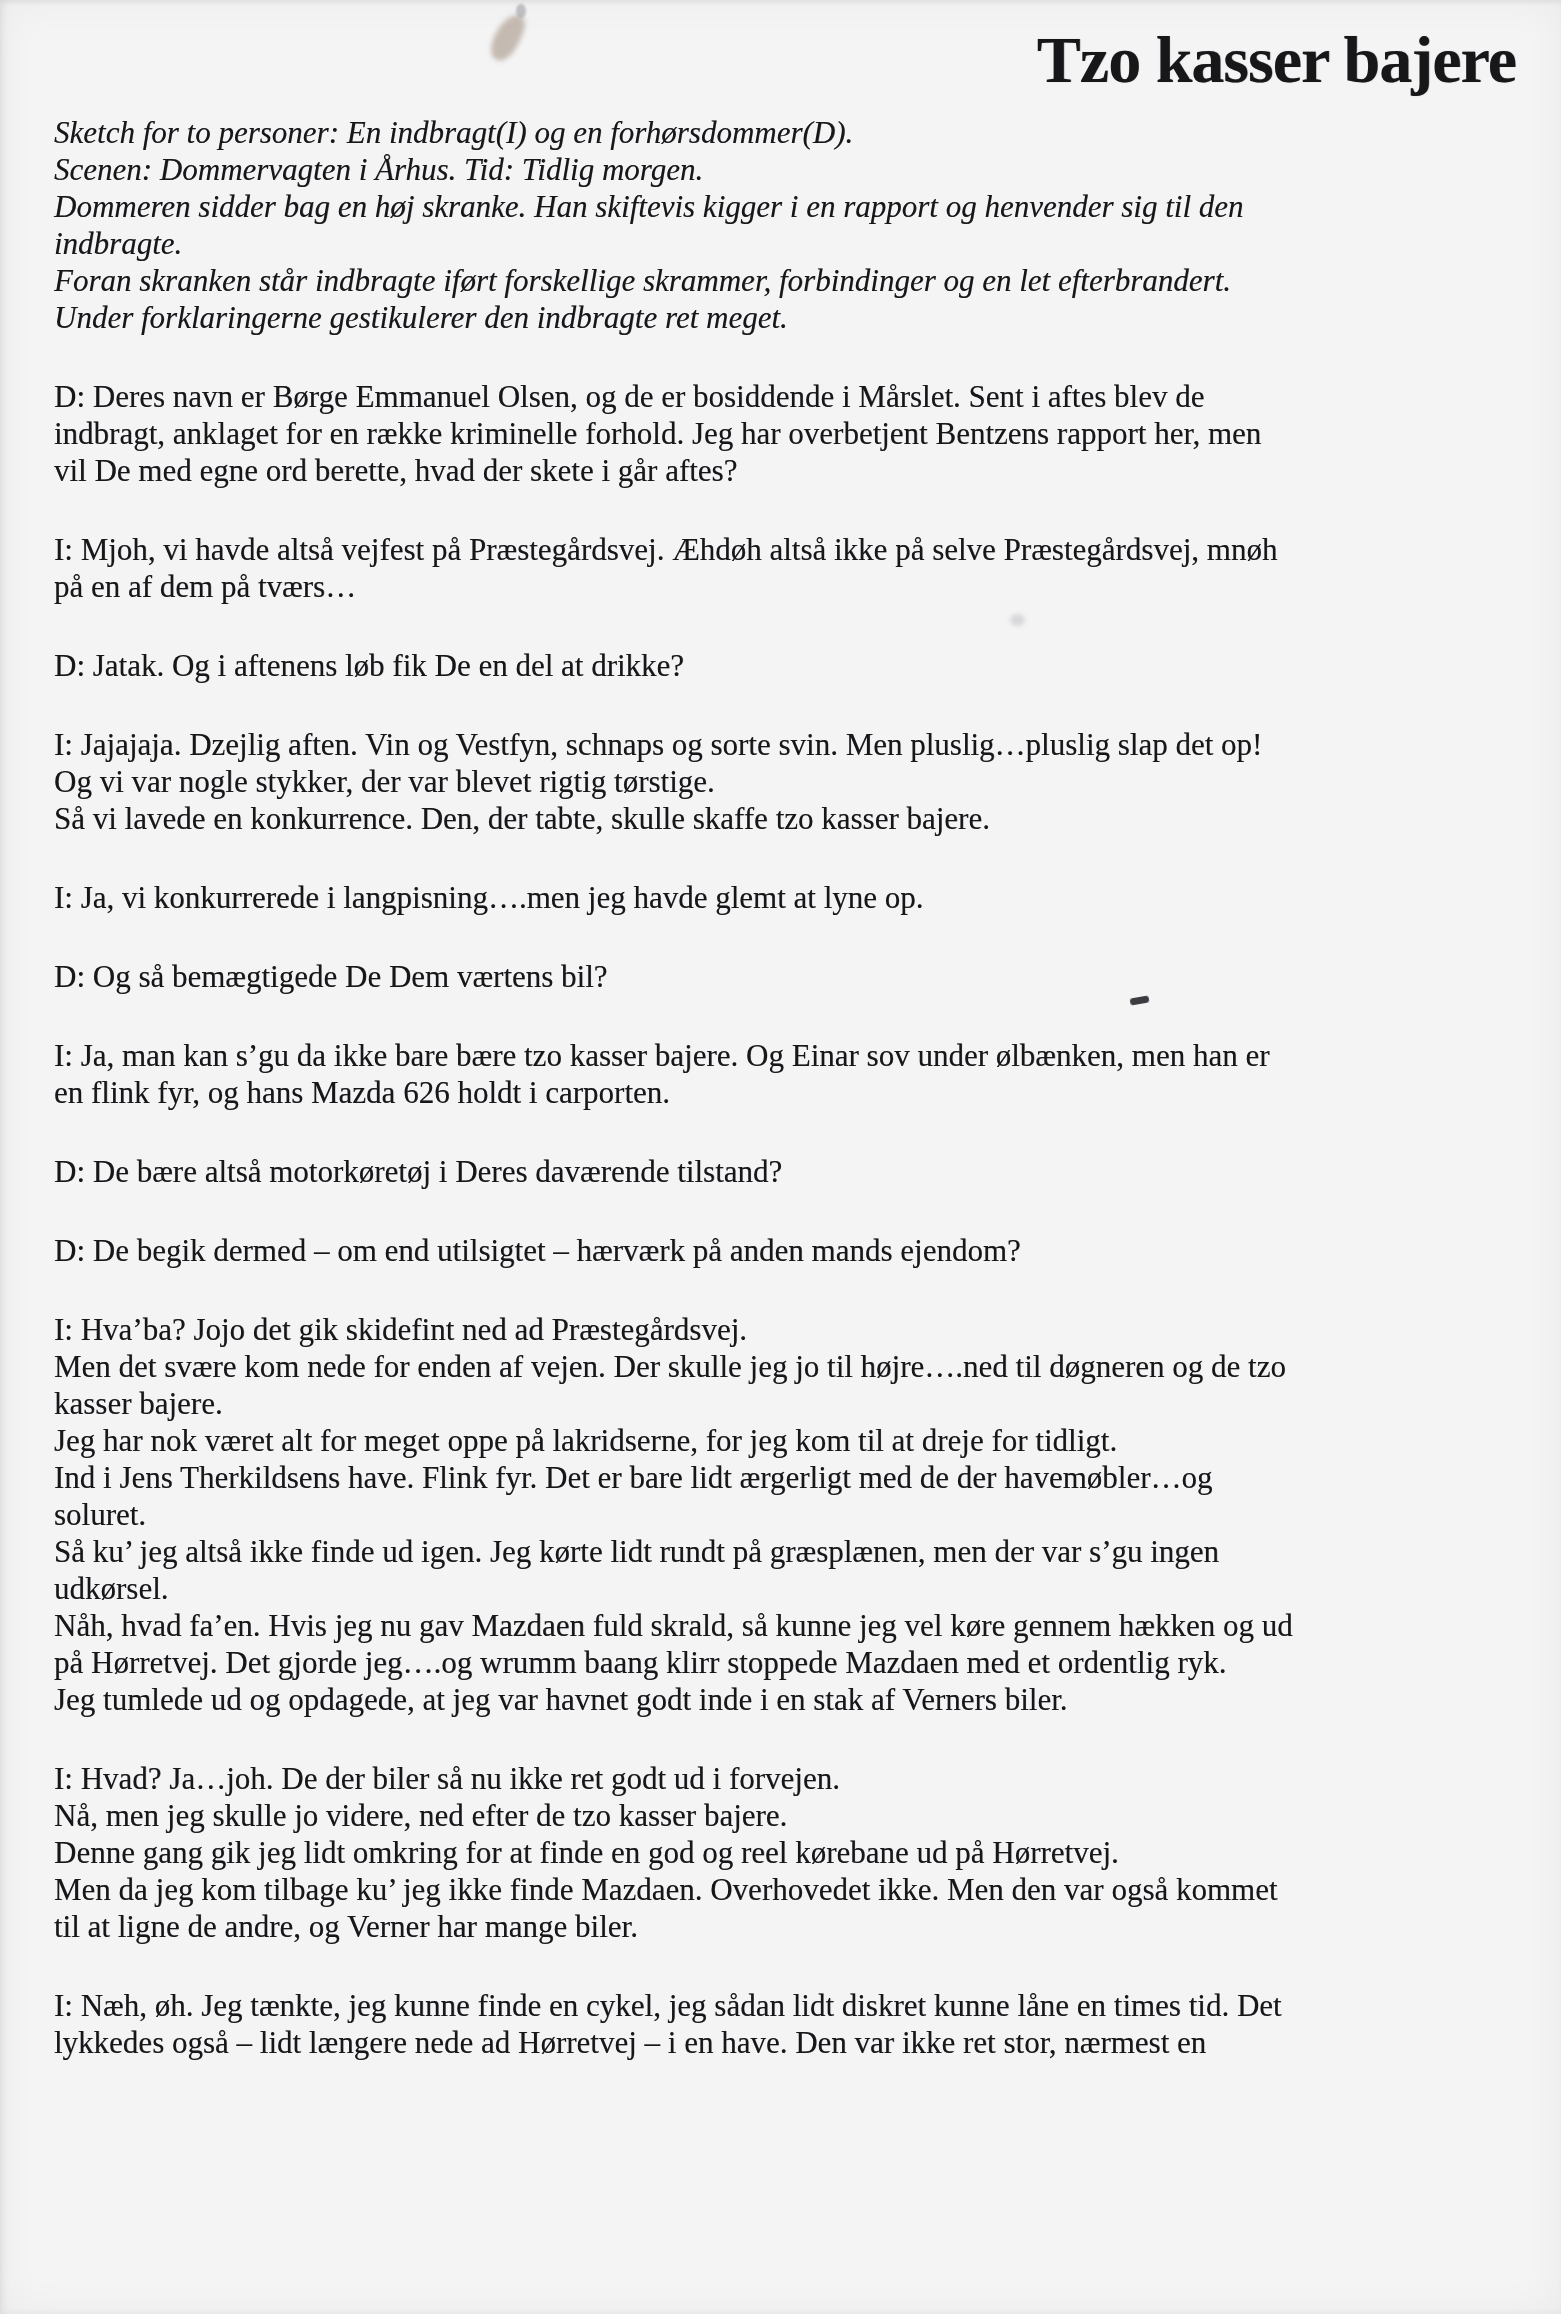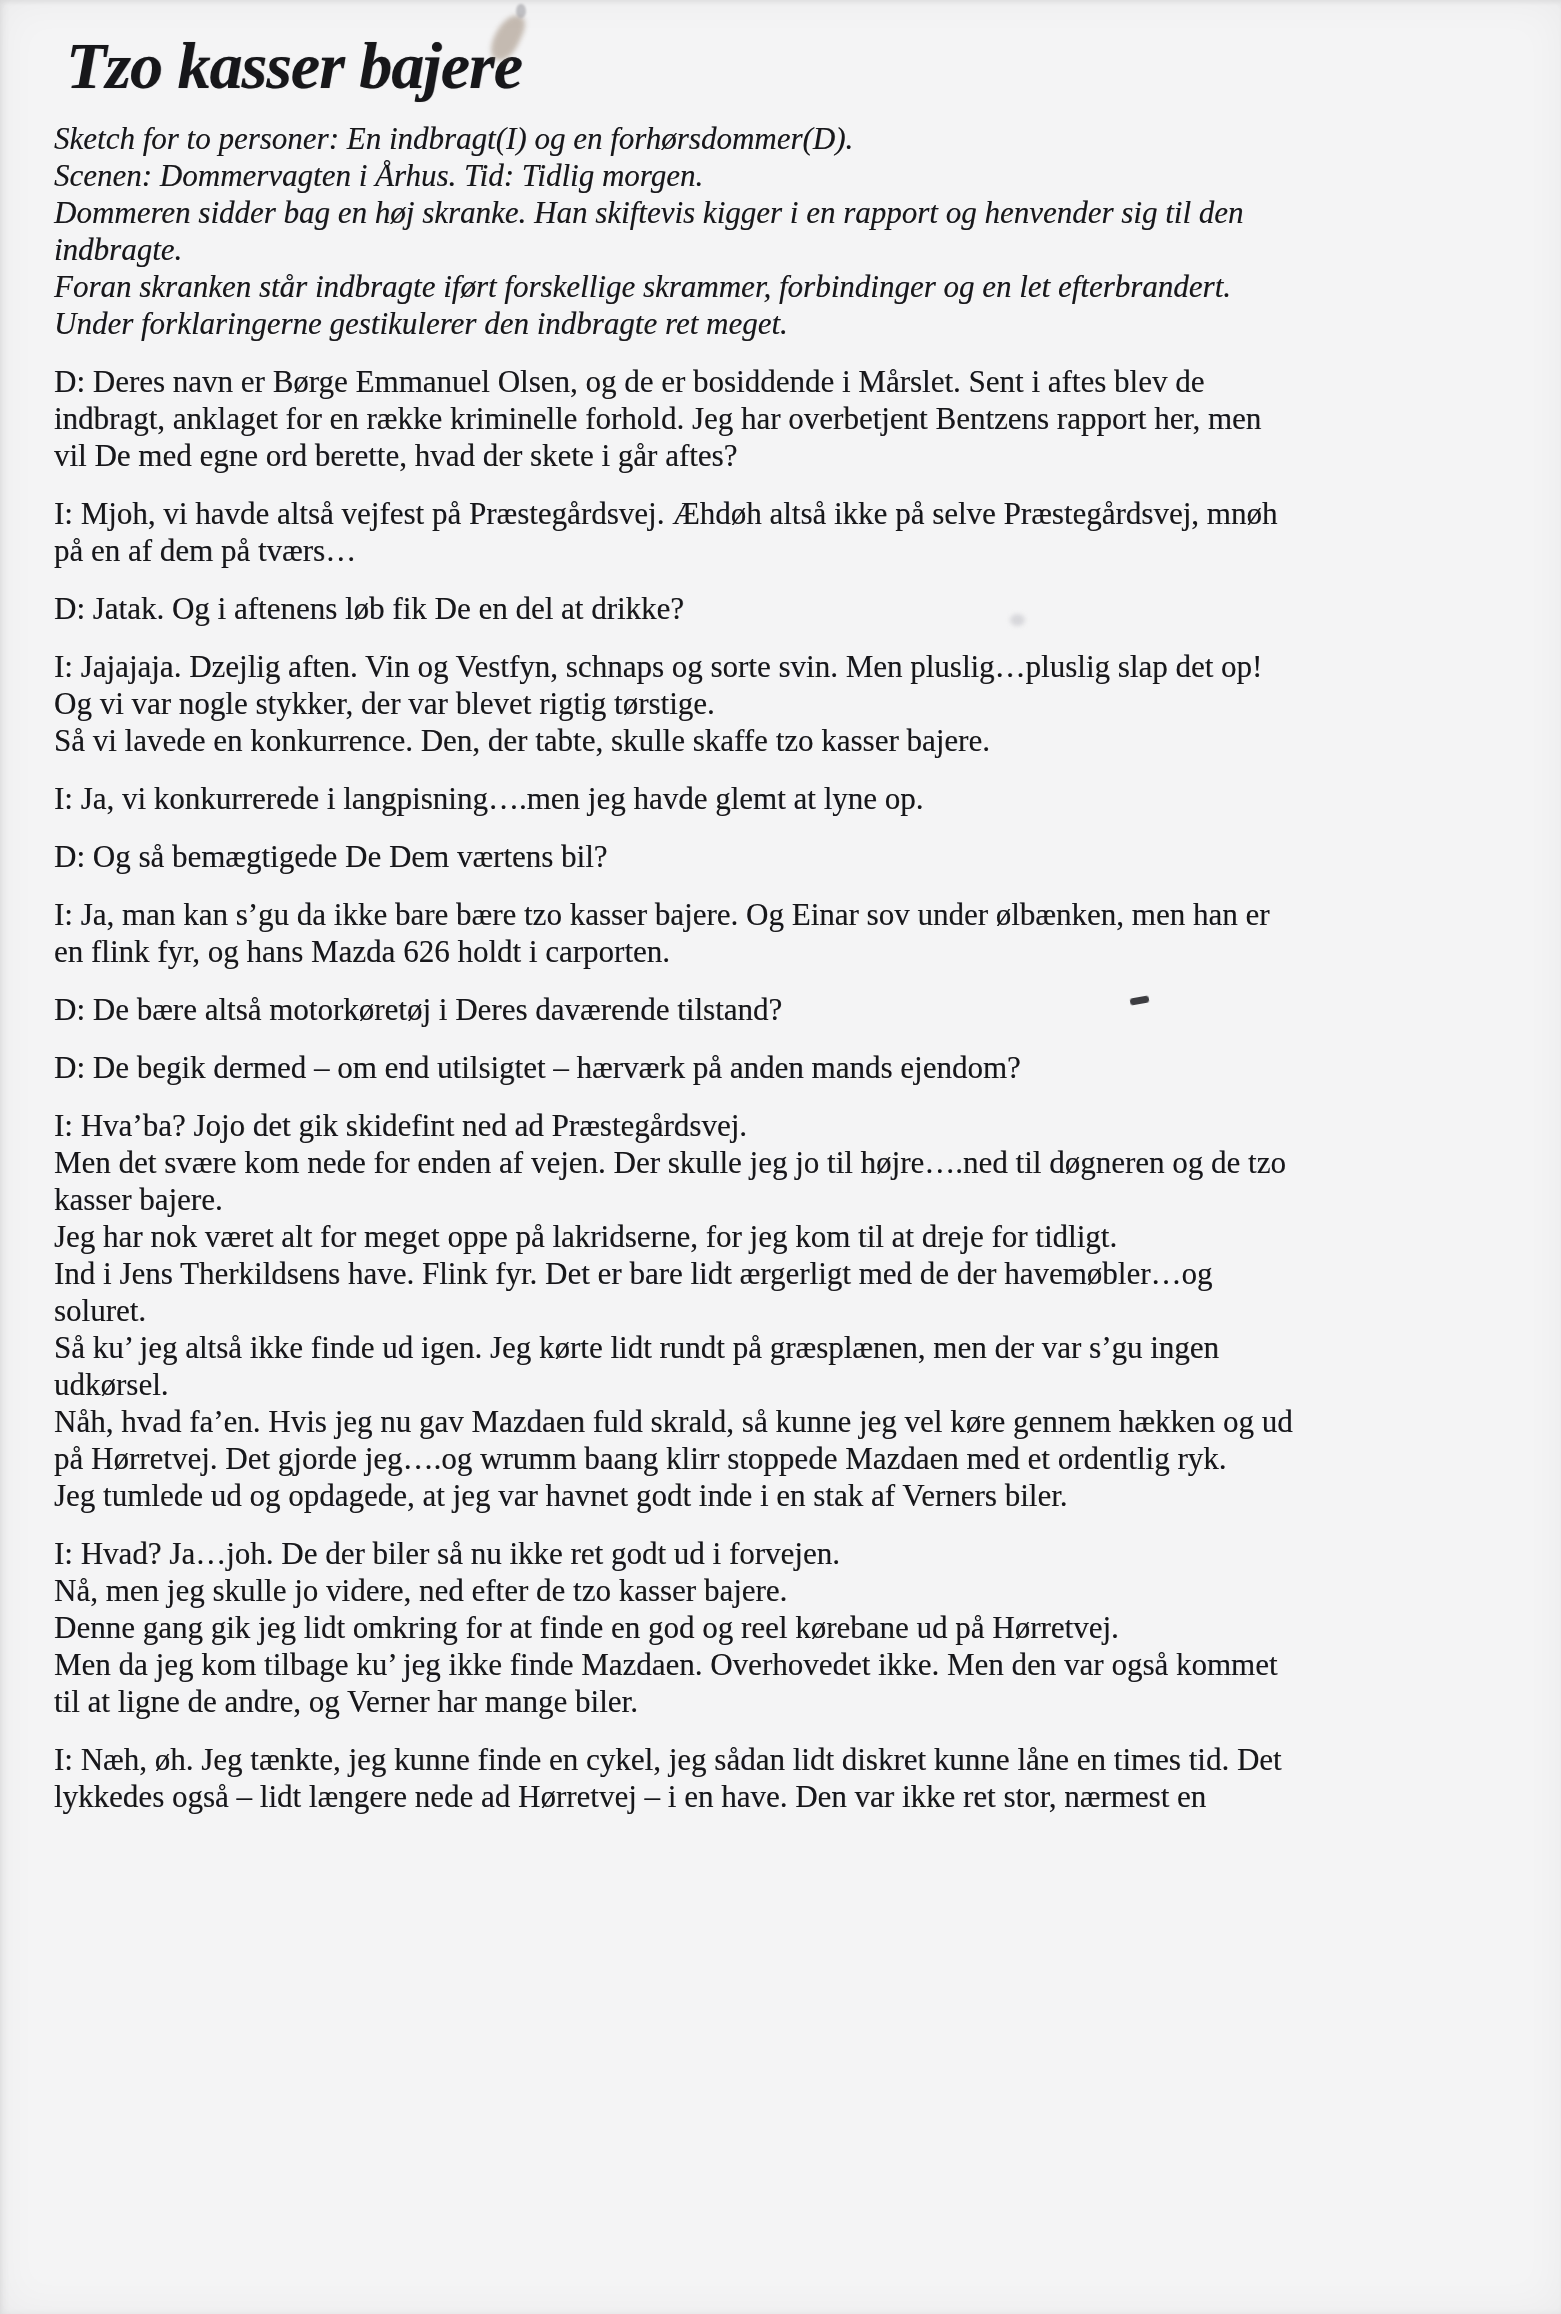--- a/index.html
+++ b/index.html
@@ -23,38 +23,38 @@
     content: "";
     position: absolute;
     inset: 0;
     pointer-events: none;
     box-shadow: inset 0 0 44px rgba(0,0,0,0.045), inset 3.8px 0 7.6px rgba(0,0,0,0.05), inset 0 2.9px 5.7px rgba(0,0,0,0.04);
   }
   .content {
     padding: 19px 40px 0 54px;
   }
   .doc-title {
-    margin: 12px;
+    margin: 6px;
     font-size: 66px;
     line-height: 1.05;
     font-weight: bold;
-    font-style: italic;
     letter-spacing: -1px;
     text-shadow: 0.4px 0.4px 0.7px rgba(20,20,30,0.5);
+    text-align: right;
   }
   .stage-directions {
     margin-top: 20px;
     font-style: italic;
     font-size: 31px;
     line-height: 37px;
     white-space: pre-line;
     text-shadow: 0.3px 0.3px 0.5px rgba(20,20,30,0.45);
   }
   .dialogue p {
-    margin: 21px 0 0 0;
+    margin: 42px 0 0 0;
     font-size: 31px;
     line-height: 37px;
     white-space: pre-line;
     text-shadow: 0.3px 0.3px 0.5px rgba(20,20,30,0.45);
   }
   
   .artifact {
     position: absolute;
     pointer-events: none;
   }

